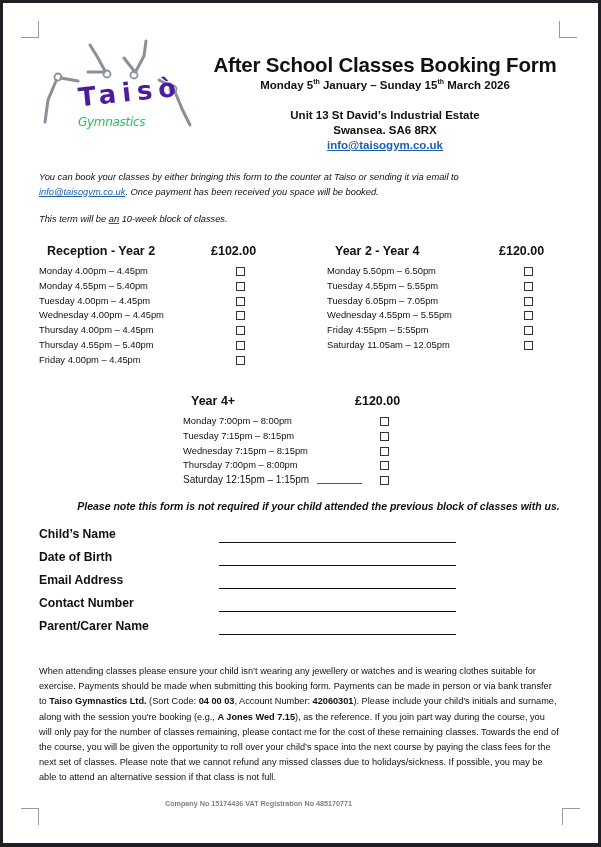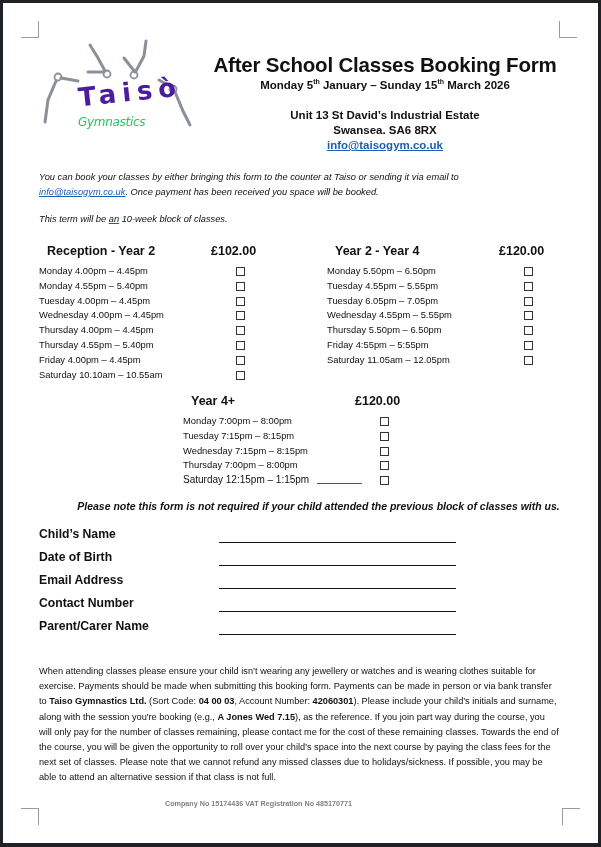--- a/index.html
+++ b/index.html
@@ -149,24 +149,20 @@
       <span class="cb" style="left:197px;"></span>
     </div>
   <div class="row">
       <span class="row-label">Thursday 4.55pm – 5.40pm</span>
       <span class="cb" style="left:197px;"></span>
     </div>
   <div class="row">
       <span class="row-label">Friday 4.00pm – 4.45pm</span>
       <span class="cb" style="left:197px;"></span>
     </div>
-  <div class="row">
-      <span class="row-label">Saturday 10.10am – 10.55am</span>
-      <span class="cb" style="left:197px;"></span>
-    </div>
 </div>
 
 <div class="block" style="left:327px; top:244px; width:222px;">
   <div class="block-head">
     <span class="block-name">Year 2 - Year 4</span>
     <span class="block-price" style="left:172px;">£120.00</span>
   </div>
   <div class="row">
       <span class="row-label">Monday 5.50pm – 6.50pm</span>
       <span class="cb" style="left:197px;"></span>
@@ -177,24 +173,20 @@
     </div>
   <div class="row">
       <span class="row-label">Tuesday 6.05pm – 7.05pm</span>
       <span class="cb" style="left:197px;"></span>
     </div>
   <div class="row">
       <span class="row-label">Wednesday 4.55pm – 5.55pm</span>
       <span class="cb" style="left:197px;"></span>
     </div>
   <div class="row">
-      <span class="row-label">Thursday 5.50pm – 6.50pm</span>
-      <span class="cb" style="left:197px;"></span>
-    </div>
-  <div class="row">
       <span class="row-label">Friday 4:55pm – 5:55pm</span>
       <span class="cb" style="left:197px;"></span>
     </div>
   <div class="row">
       <span class="row-label">Saturday 11.05am – 12.05pm</span>
       <span class="cb" style="left:197px;"></span>
     </div>
 </div>
 
 <div class="block" style="left:183px; top:394px; width:222px;">

